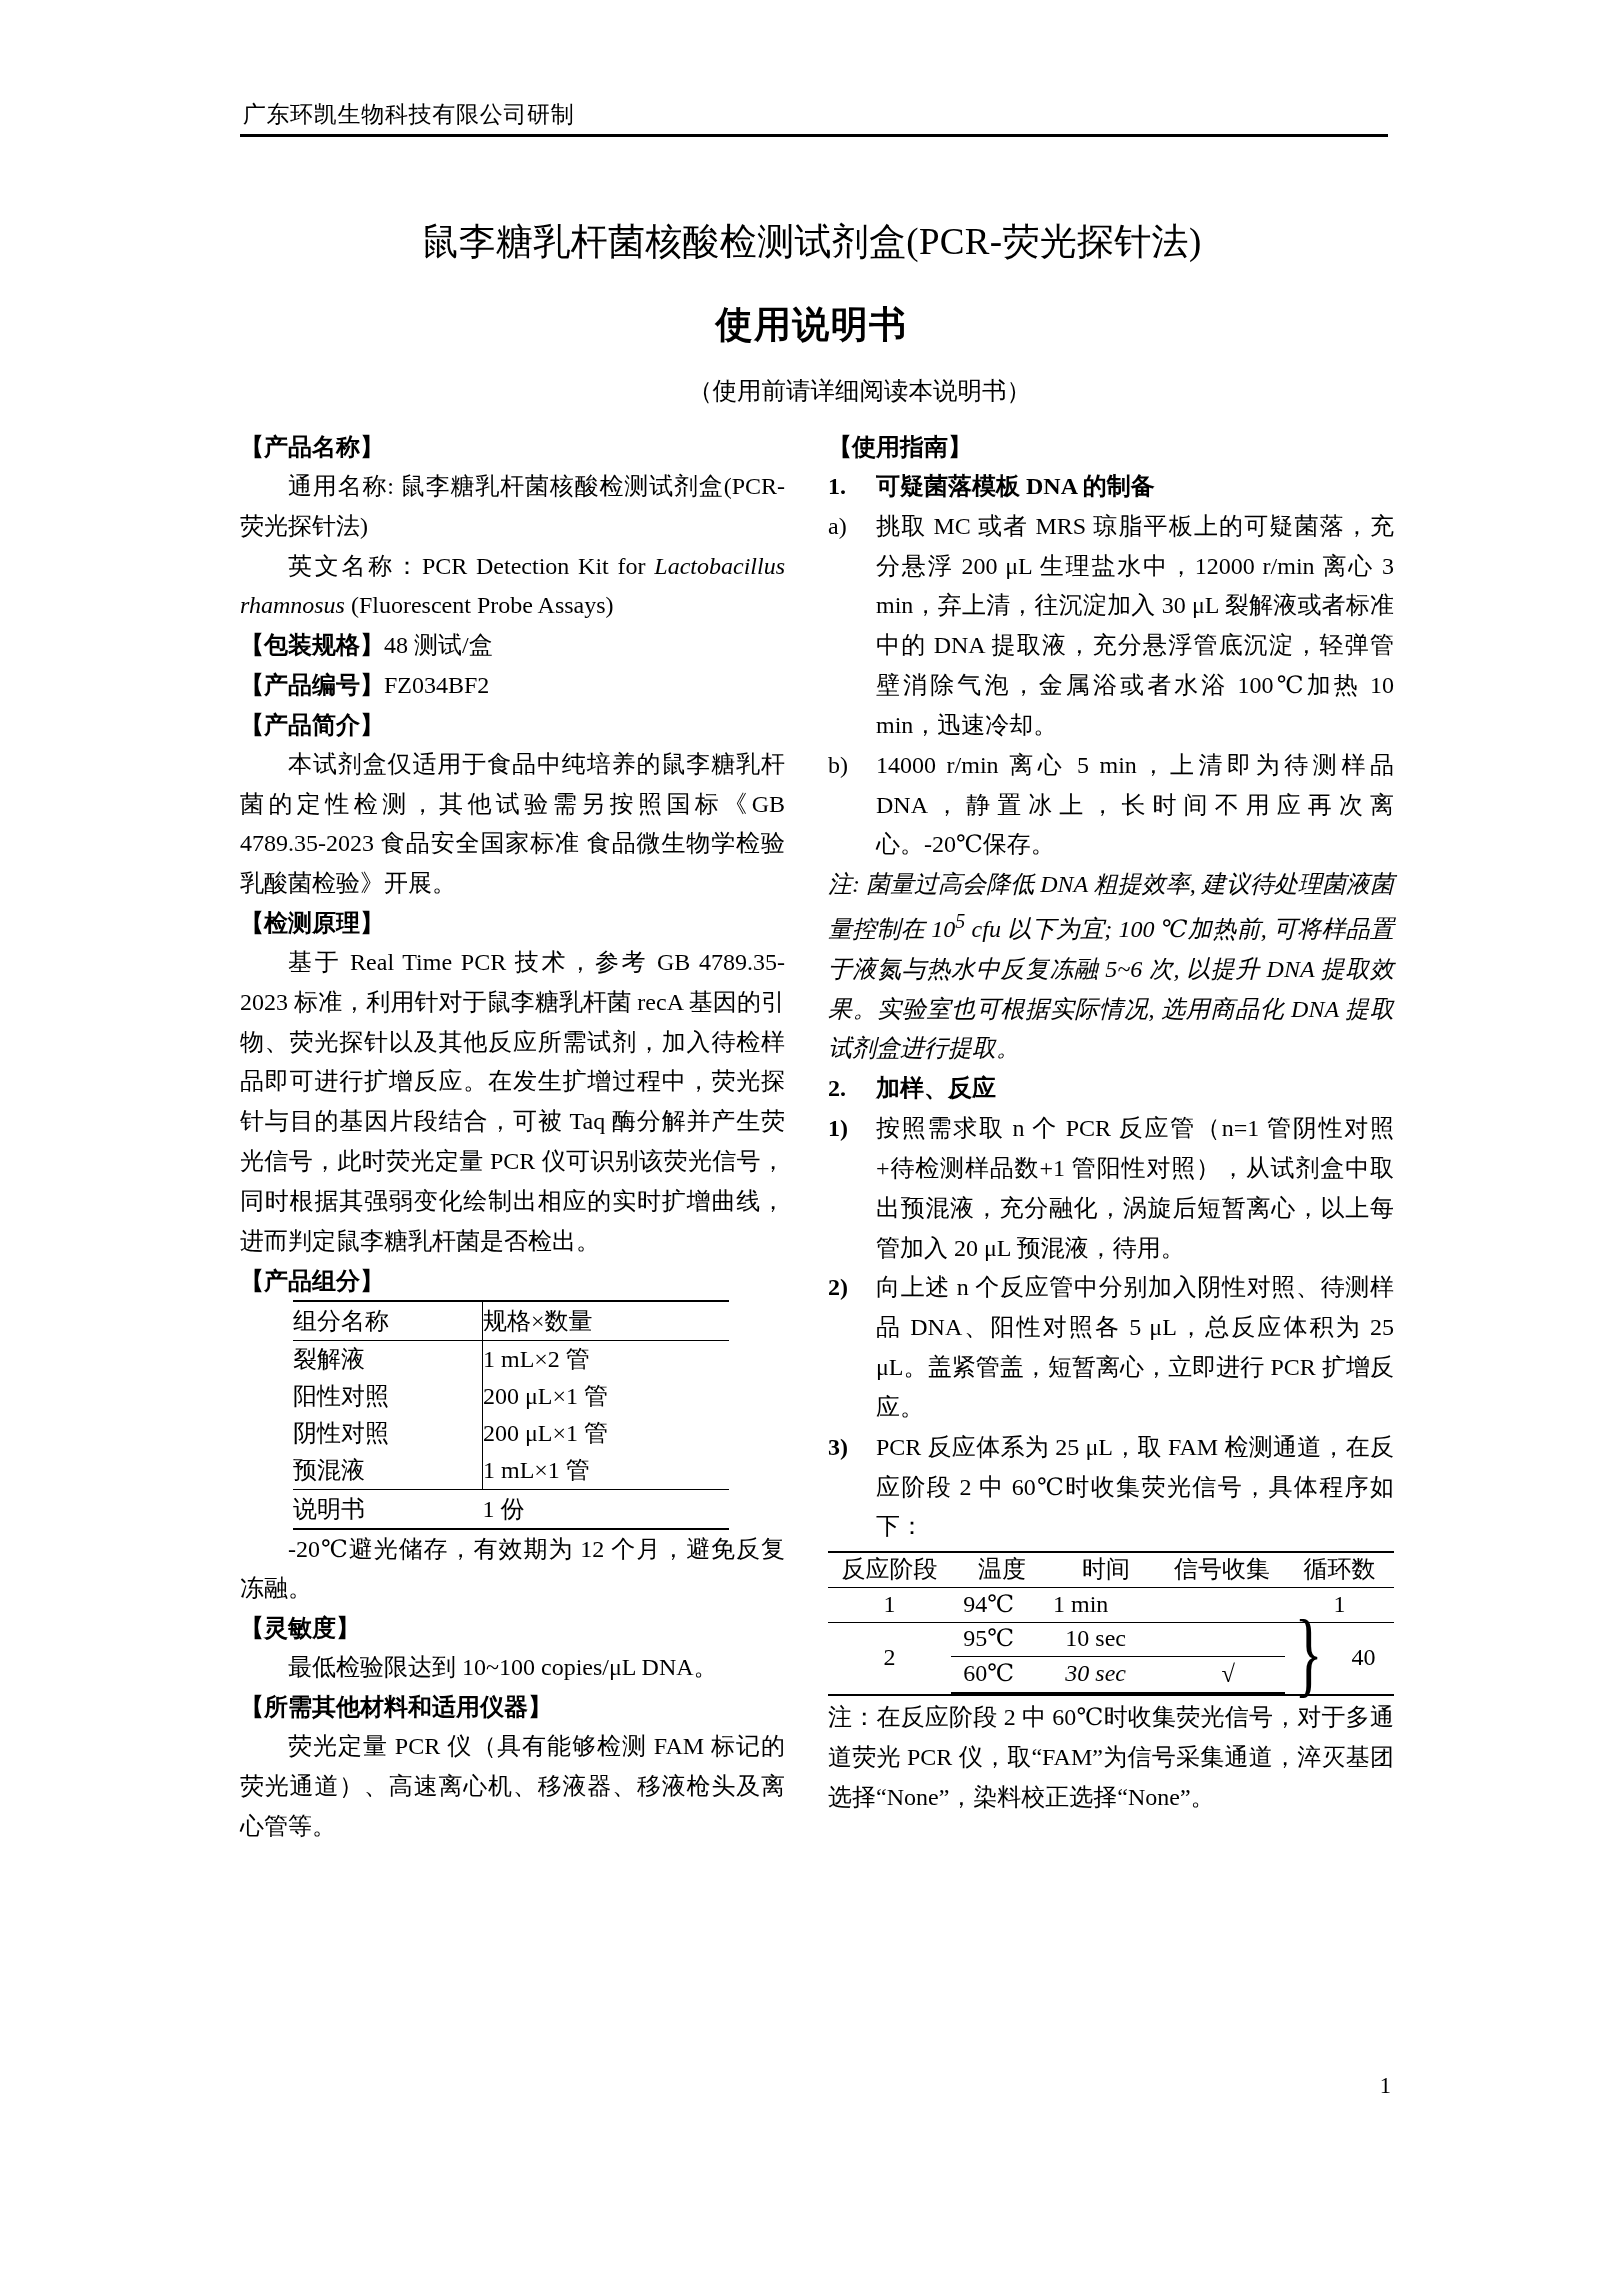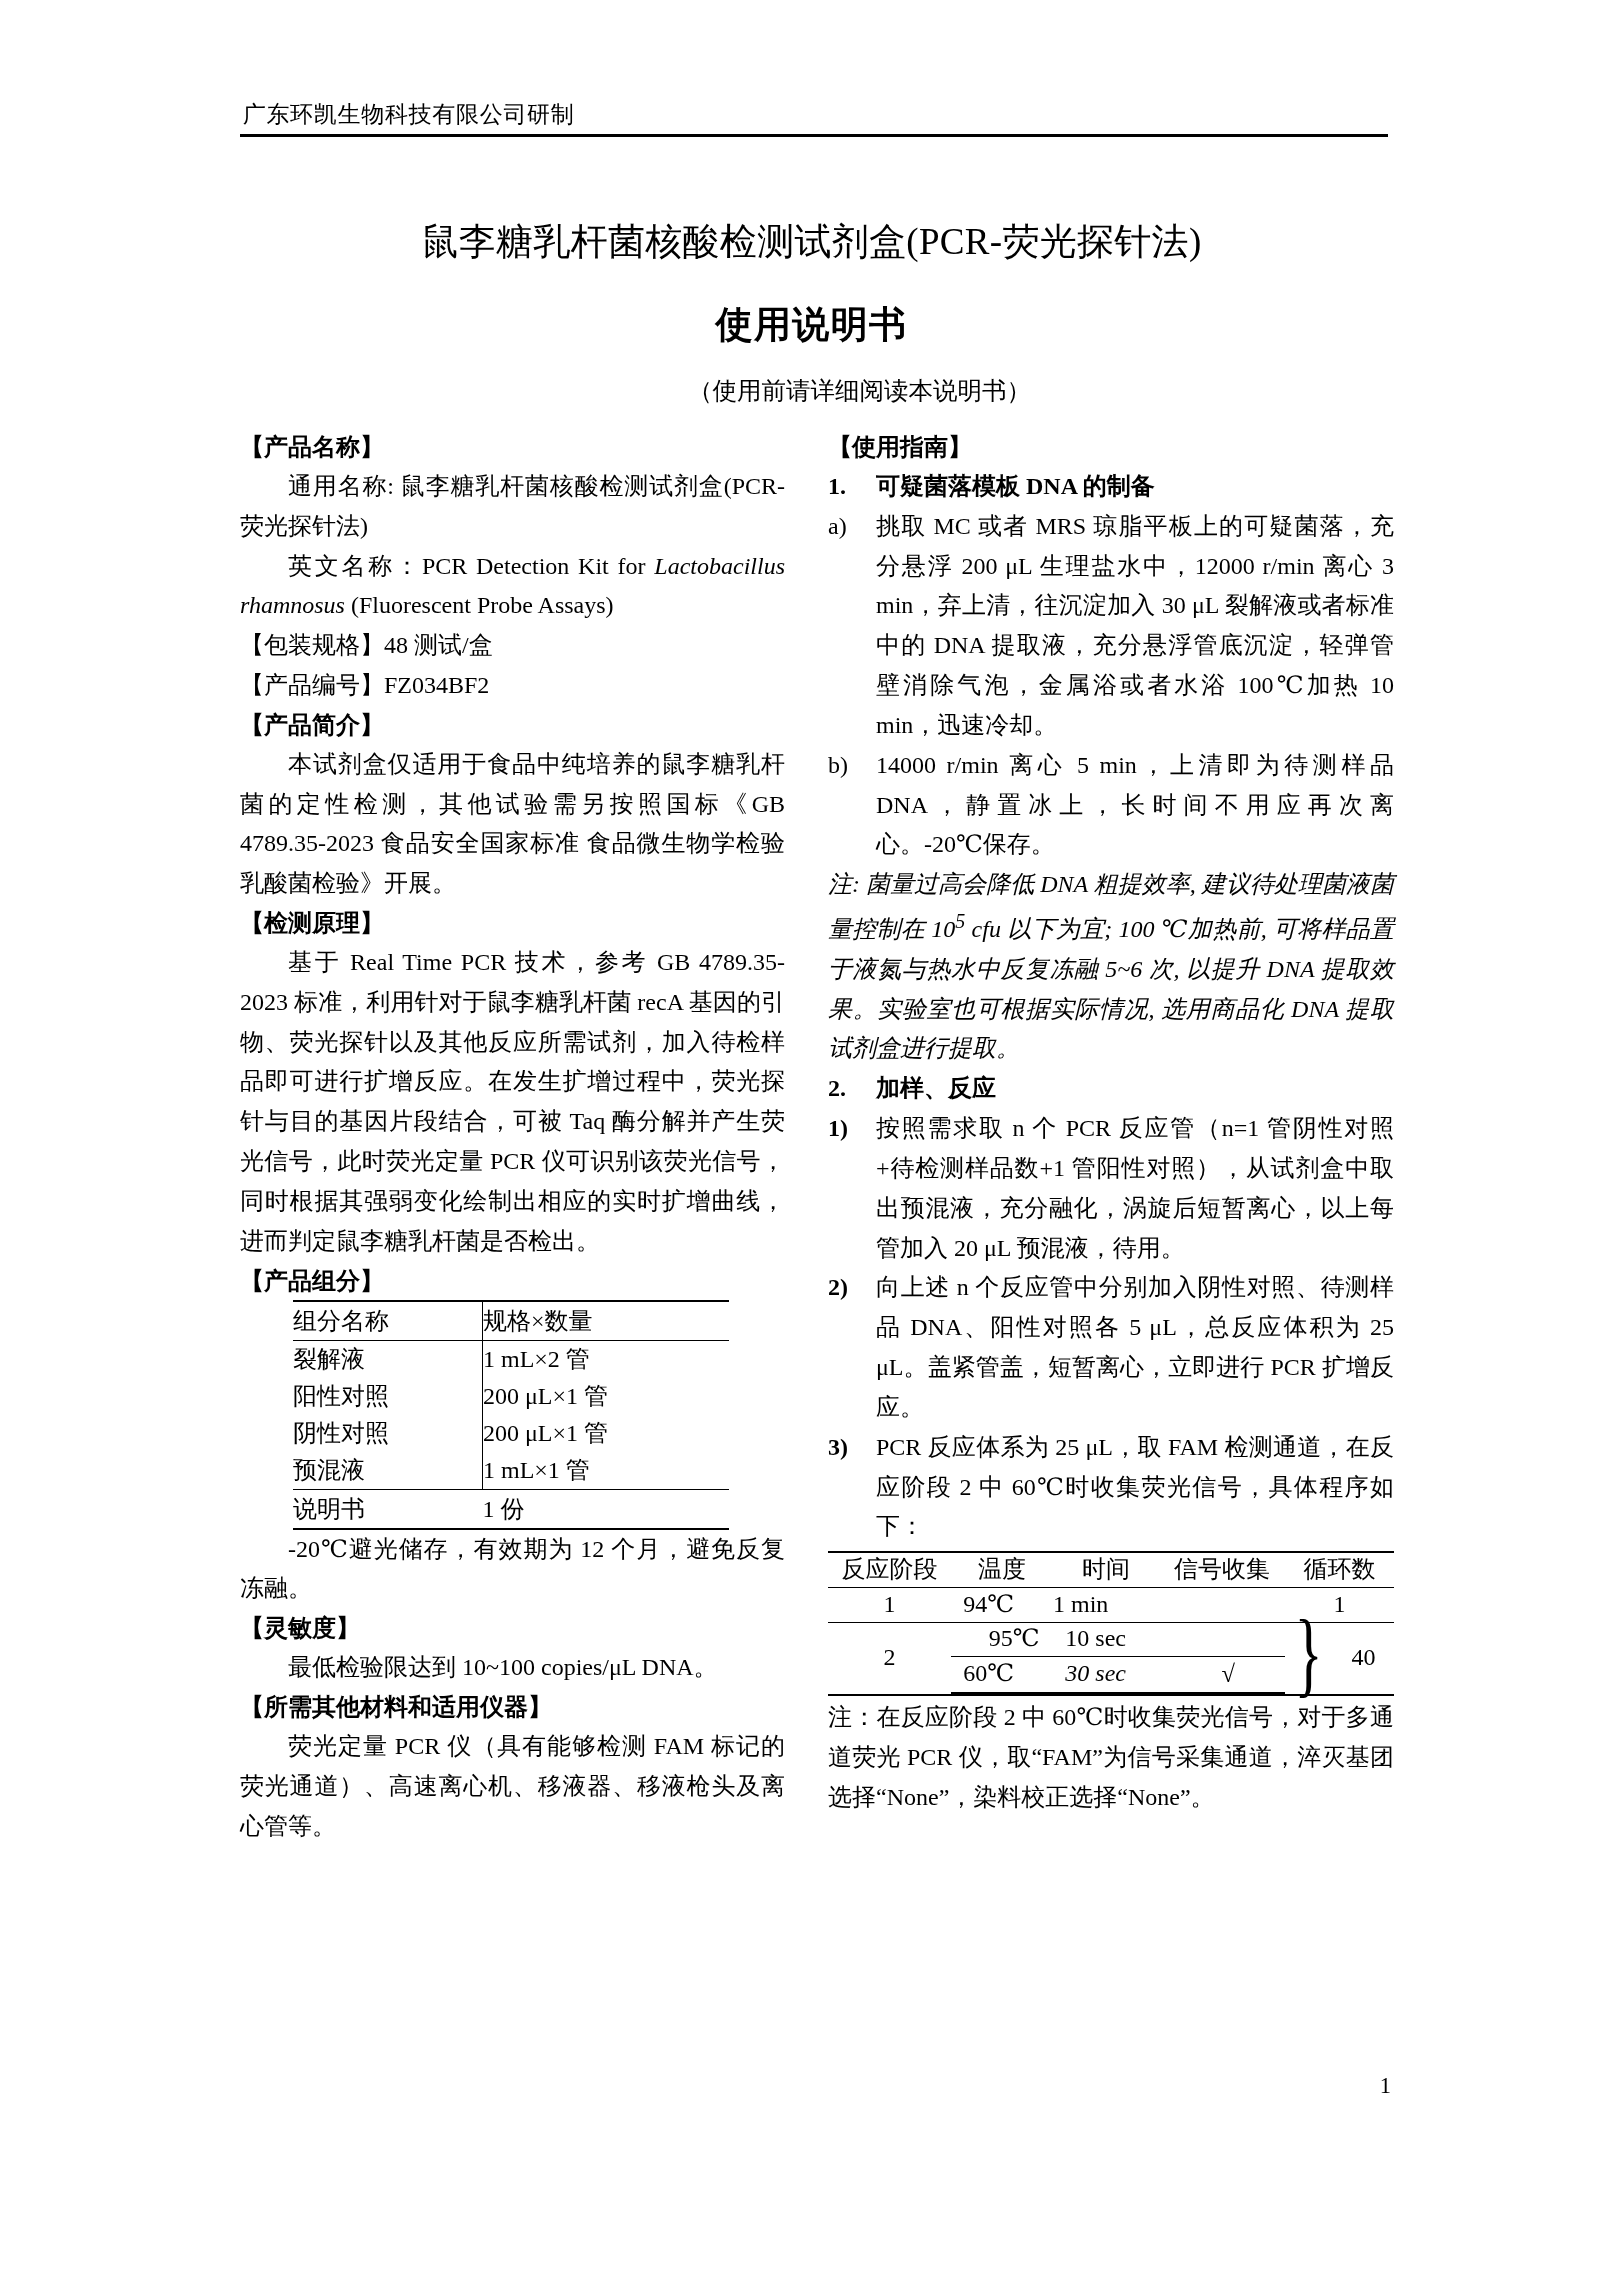--- a/index.html
+++ b/index.html
@@ -95,21 +95,21 @@
     text-indent: 48px;
     line-height: 1.66;
   }
   .para-flat {
     text-align: justify;
     text-justify: inter-ideograph;
     text-indent: 0;
     line-height: 1.66;
   }
   .inline-head {
-    font-weight: normal;
+    font-weight: bold;
   }
   .ital { font-style: italic; }
   .comp-table {
     width: 436px;
     margin-left: 53px;
     border-collapse: collapse;
     font-size: 24px;
   }
   .comp-table td {
     padding: 4.1px 0 4.8px 0;
@@ -289,21 +289,21 @@
         <td style="text-align:left;">1 min</td>
         <td></td>
         <td colspan="2">1</td>
       </tr>
       <tr class="pcr-bottom">
         <td>2</td>
         <td colspan="3" style="padding:0;">
           <table style="width:100%; border-collapse:collapse;">
             <tbody>
                   <tr>
-              <td class="inner-rule" style="width:102px; text-align:center; padding:2.7px 0 3.4px 12.3px;">95℃</td>
+              <td class="inner-rule" style="width:102px; text-align:left; padding:2.7px 0 3.4px 12.3px;">95℃</td>
               <td class="inner-rule" style="width:106px; text-align:left; padding:2.7px 0 3.4px 0;">10 sec</td>
               <td class="inner-rule" style="padding:2.7px 0 3.4px 0; text-align:center;"></td>
             </tr>
             <tr>
               <td style="text-align:left; padding:2.7px 0 3.4px 12.3px;">60℃</td>
               <td style="text-align:left; padding:2.7px 0 3.4px 0;font-style:italic;">30 sec</td>
               <td class="checkmark" style="padding:2.7px 0 3.4px 0; text-align:center;">√</td>
             </tr>
           </tbody>
               </table>

